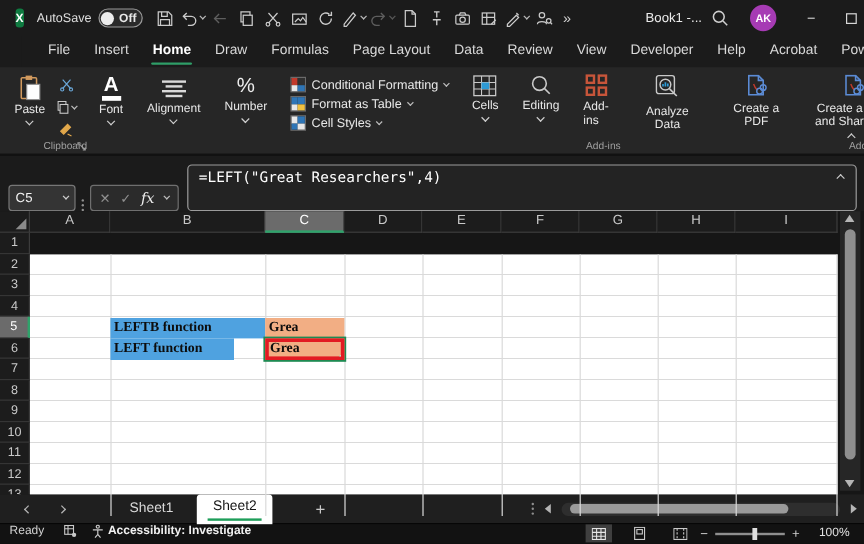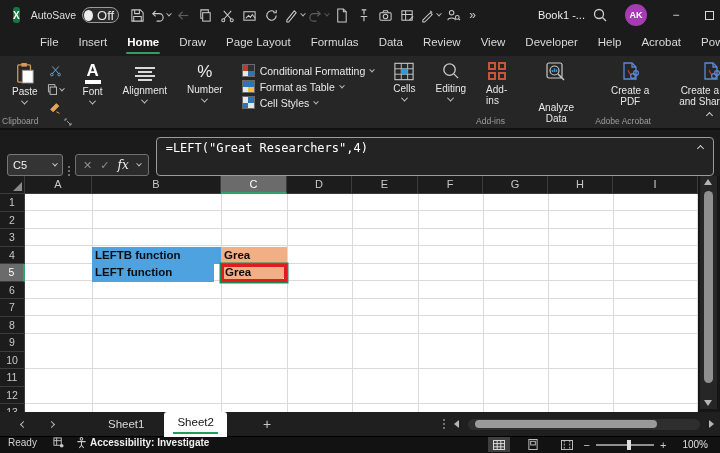--- a/index.html
+++ b/index.html
@@ -12,21 +12,21 @@
   .chv.d { transform:rotate(45deg) translate(-1px,-1px); }
   .chv.u { transform:rotate(-135deg); }
   svg { display:block; }
 
   
   .titlebar { position:absolute; top:0; left:0; right:0; height:30px; display:flex; align-items:center; background:#1b1b1b; }
   .xlogo { width:16px; height:16px; margin-left:13px; background:#0f7b41; border-radius:3px; color:#fff; font-size:10px; font-weight:bold; display:flex; align-items:center; justify-content:center; }
   .autosave { display:flex; align-items:center; gap:6px; margin-left:11px; font-size:10.5px; color:#dedede; }
   .toggle { width:37px; height:16px; border:1px solid #9a9a9a; border-radius:9px; background:#2a2a2a; display:flex; align-items:center; padding:1px 4px 1px 1px; gap:4px; cursor:default; }
   .knob { width:11px; height:11px; border-radius:50%; background:#ededed; }
-  .toggle-txt { font-size:13px; color:#e8e8e8; }
+  .toggle-txt { font-size:10px; color:#e8e8e8;font-weight:bold; }
   .qat { display:flex; align-items:center; gap:1px; margin-left:8px; }
   .qbtn { height:24px; min-width:21px; padding:0 1px; display:flex; align-items:center; justify-content:center; color:#cbcbcb; border-radius:4px; }
   .qbtn.dim { opacity:.38; }
   .qbtn .chv { width:4px; height:4px; margin-left:2px; color:#b9b9b9; }
   .more-cmds { font-size:12px; color:#cfcfcf; margin-left:4px; }
   .doc-title { font-size:11px; color:#ececec; margin-left:62px; white-space:nowrap; }
   .tb-right { margin-left:auto; display:flex; align-items:center; }
   .search-btn { width:30px; height:30px; display:flex; align-items:center; justify-content:center; color:#cfcfcf; }
   .avatar { width:22px; height:22px; border-radius:50%; background:#a63bb4; color:#fff; font-size:9px; font-weight:bold; display:flex; align-items:center; justify-content:center; margin:0 12px 0 10px; }
   .winbtn { width:34px; height:30px; display:flex; align-items:center; justify-content:center; color:#d8d8d8; font-size:12px; }
@@ -35,21 +35,21 @@
   
   .tabrow { position:absolute; top:30px; left:18px; right:0; height:26px; background:#1b1b1b; display:flex; align-items:center; padding-left:12px; }
   .rtab { position:relative; height:26px; line-height:25px; padding:0 10px; font-size:11.5px; color:#d9d9d9; white-space:nowrap; cursor:default; }
   .rtab.active { color:#fff; font-weight:bold; }
   .rtab.active::after { content:""; position:absolute; left:9px; right:9px; bottom:2px; height:2.5px; border-radius:2px; background:#2f9e68; }
 
   
   .ribbon { position:absolute; top:56px; left:0; right:0; height:74px; background:#262626; display:flex; align-items:stretch; padding:1px 2px 0 2px; border-bottom:2px solid #111; }
   .rsep { width:1px; background:#3d3d3d; margin:5px 0; }
   .rgroup { position:relative; display:flex; flex-direction:column; align-items:center; padding:3px 5px 13px; }
-  .glabel { position:absolute; bottom:2px; left:0; right:16px; text-align:left; font-size:8.5px; color:#9f9f9f; white-space:nowrap; }
+  .glabel { position:absolute; bottom:2px; left:0; right:0; text-align:right; font-size:8.5px; color:#9f9f9f; white-space:nowrap; }
   .launcher { position:absolute; bottom:2px; right:1px; color:#9f9f9f; }
   .bigbtn { display:flex; flex-direction:column; align-items:center; gap:2px; font-size:10px; color:#e8e8e8; padding:2px 5px; }
   .bigbtn .chv { margin-top:1px; color:#cfcfcf; }
   .clip-row { display:flex; gap:3px; }
   .clip-mini { display:flex; flex-direction:column; gap:2px; padding-top:2px; }
   .mini { width:19px; height:17px; display:flex; align-items:center; justify-content:center; }
   .mini .chv { width:4px; height:4px; margin-left:1px; color:#bdbdbd; }
   .fontA { font-size:17px; font-weight:bold; color:#fff; line-height:17px; }
   .fontbar { width:16px; height:4px; background:#fff; margin-top:1px; }
   .alignico span { display:block; height:2px; background:#d9d9d9; margin:2px auto; }
@@ -81,22 +81,22 @@
   .grid { position:absolute; top:176px; left:0; width:720px; height:236px; background:#161616; }
   .corner { position:absolute; left:0; top:0; width:25px; height:18px; background:#1c1c1c; border-right:1px solid #3c3c3c; border-bottom:1px solid #3c3c3c; }
   .corner::after { content:""; position:absolute; right:2px; bottom:2px; border-bottom:9px solid #8a8a8a; border-left:9px solid transparent; }
   .colhdrs { position:absolute; left:25px; top:0; height:18px; display:flex; }
   .ch { height:18px; background:#1c1c1c; border-right:1px solid #3c3c3c; border-bottom:1px solid #3c3c3c; color:#c9c9c9; font-size:11px; text-align:center; line-height:17px; }
   .ch.sel { background:#6b6b6b; color:#fff; border-bottom:2px solid #2fa36b; line-height:16px; }
   .c0{width:67px}.c1{width:129px}.c2{width:66px}.c3{width:65px}.c4{width:66px}.c5{width:65px}.c6{width:65px}.c7{width:65px}.c8{width:85px}
   .rowhdrs { position:absolute; left:0; top:18px; width:25px; height:218px; overflow:hidden; }
   .rh { width:25px; height:17.5px; background:#1c1c1c; border-right:1px solid #3c3c3c; border-bottom:1px solid #3c3c3c; color:#c9c9c9; font-size:10.5px; text-align:center; line-height:17px; }
   .rh.sel { background:#6b6b6b; color:#fff; border-right:2px solid #2fa36b; }
-  .cells { position:absolute; left:25px; top:18px; width:673px; height:218px;
-    background:repeating-linear-gradient(to bottom,#ffffff 0px,#ffffff 16.5px,#dadada 16.5px,#dadada 17.5px); }
+  .cells { position:absolute; left:25px; top:36px; width:673px; height:218px;
+    background:repeating-linear-gradient(to bottom,#ffffff 0px,#ffffff 16.5px,#dadada 16.5px,#dadada 17.5px);font-family:Liberation Serif, serif; }
   .vline { position:absolute; top:0; bottom:0; width:1px; background:#dadada; z-index:1; }
   .cell { position:absolute; height:17.5px; z-index:2; font-size:11.5px; font-weight:bold; color:#0d0d0d; line-height:17px; padding-left:3px; overflow:hidden; white-space:nowrap; }
   .cell.blue { background:#4fa2e0; }
   .cell.orange { background:#f2ae84; }
   .cell.active-red { border:3px solid #e21b23; box-shadow:0 0 0 1.5px #1e8a53; line-height:11px; padding-left:1px; z-index:3; }
   .fillhandle { position:absolute; right:-4px; bottom:-4px; width:5px; height:5px; background:#1e8a53; border:1px solid #fff; z-index:4; }
   .vscroll { position:absolute; right:3px; top:0; width:17px; height:233px; background:#262626; }
   .vs-up { position:absolute; top:3px; left:4px; border-bottom:6px solid #b5b5b5; border-left:4.5px solid transparent; border-right:4.5px solid transparent; }
   .vs-thumb { position:absolute; top:15px; left:4px; width:9px; height:192px; background:#8f8f8f; border-radius:5px; }
   .vs-down { position:absolute; bottom:3px; left:4px; border-top:6px solid #b5b5b5; border-left:4.5px solid transparent; border-right:4.5px solid transparent; }
@@ -264,22 +264,22 @@
         </div>
 
     </div>
   </div>
 
   <div class="tabrow">
     <span class="rtab">File</span>
     <span class="rtab">Insert</span>
     <span class="rtab active">Home</span>
     <span class="rtab">Draw</span>
+    <span class="rtab">Formulas</span>
     <span class="rtab">Page Layout</span>
-    <span class="rtab">Formulas</span>
     <span class="rtab">Data</span>
     <span class="rtab">Review</span>
     <span class="rtab">View</span>
     <span class="rtab">Developer</span>
     <span class="rtab">Help</span>
     <span class="rtab">Acrobat</span>
     <span class="rtab">Power Pivot</span>
 
   </div>
 
@@ -428,21 +428,21 @@
             <i></i>
             <i></i>
           </span>
         <span>Add-ins</span>
       </div>
       <span class="glabel">Add-ins</span>
     </div>
     <div class="rsep"></div>
 
     <div class="rgroup">
-      <div class="bigbtn" style="gap:20px;justify-content:center;">
+      <div class="bigbtn" style="gap:6px;justify-content:center;">
         <svg width="20" height="20" viewBox="0 0 20 20" fill="none">
             <rect x="1" y="1" width="15" height="15" rx="2" stroke="#c9c9c9" stroke-width="1.2"></rect>
             <circle cx="8.5" cy="8.5" r="4.5" stroke="#c9c9c9" stroke-width="1.2"></circle>
             <path d="M12 12l6 6" stroke="#c9c9c9" stroke-width="1.4"></path>
             <path d="M6.5 10V8M8.5 10V6.5M10.5 10V7.5" stroke="#2e9bd6" stroke-width="1.4"></path>
           </svg>
         <span class="twoLine">Analyze Data</span>
       </div>
     </div>
     <div class="rsep"></div>
@@ -531,21 +531,21 @@
       <div class="vline" style="left:196px"></div>
       <div class="vline" style="left:262px"></div>
       <div class="vline" style="left:327px"></div>
       <div class="vline" style="left:393px"></div>
       <div class="vline" style="left:458px"></div>
       <div class="vline" style="left:523px"></div>
       <div class="vline" style="left:588px"></div>
       <div class="vline" style="left:672px"></div>
       <div class="cell blue" style="left:67px;top:52.5px;width:129px;">LEFTB function</div>
       <div class="cell orange" style="left:196px;top:52.5px;width:66px;">Grea</div>
-      <div class="cell blue" style="left:67px;top:70px;width:122px;">LEFT function</div>
+      <div class="cell blue" style="left:67px;top:70px;width:103px;">LEFT function</div>
       <div class="cell orange active-red" style="left:196px;top:70px;width:66px;">
         <span>Grea</span>
         <span class="fillhandle"></span>
       </div>
     </div>
     <div class="vscroll">
       <i class="vs-up"></i>
       <i class="vs-thumb"></i>
       <i class="vs-down"></i>
     </div>

